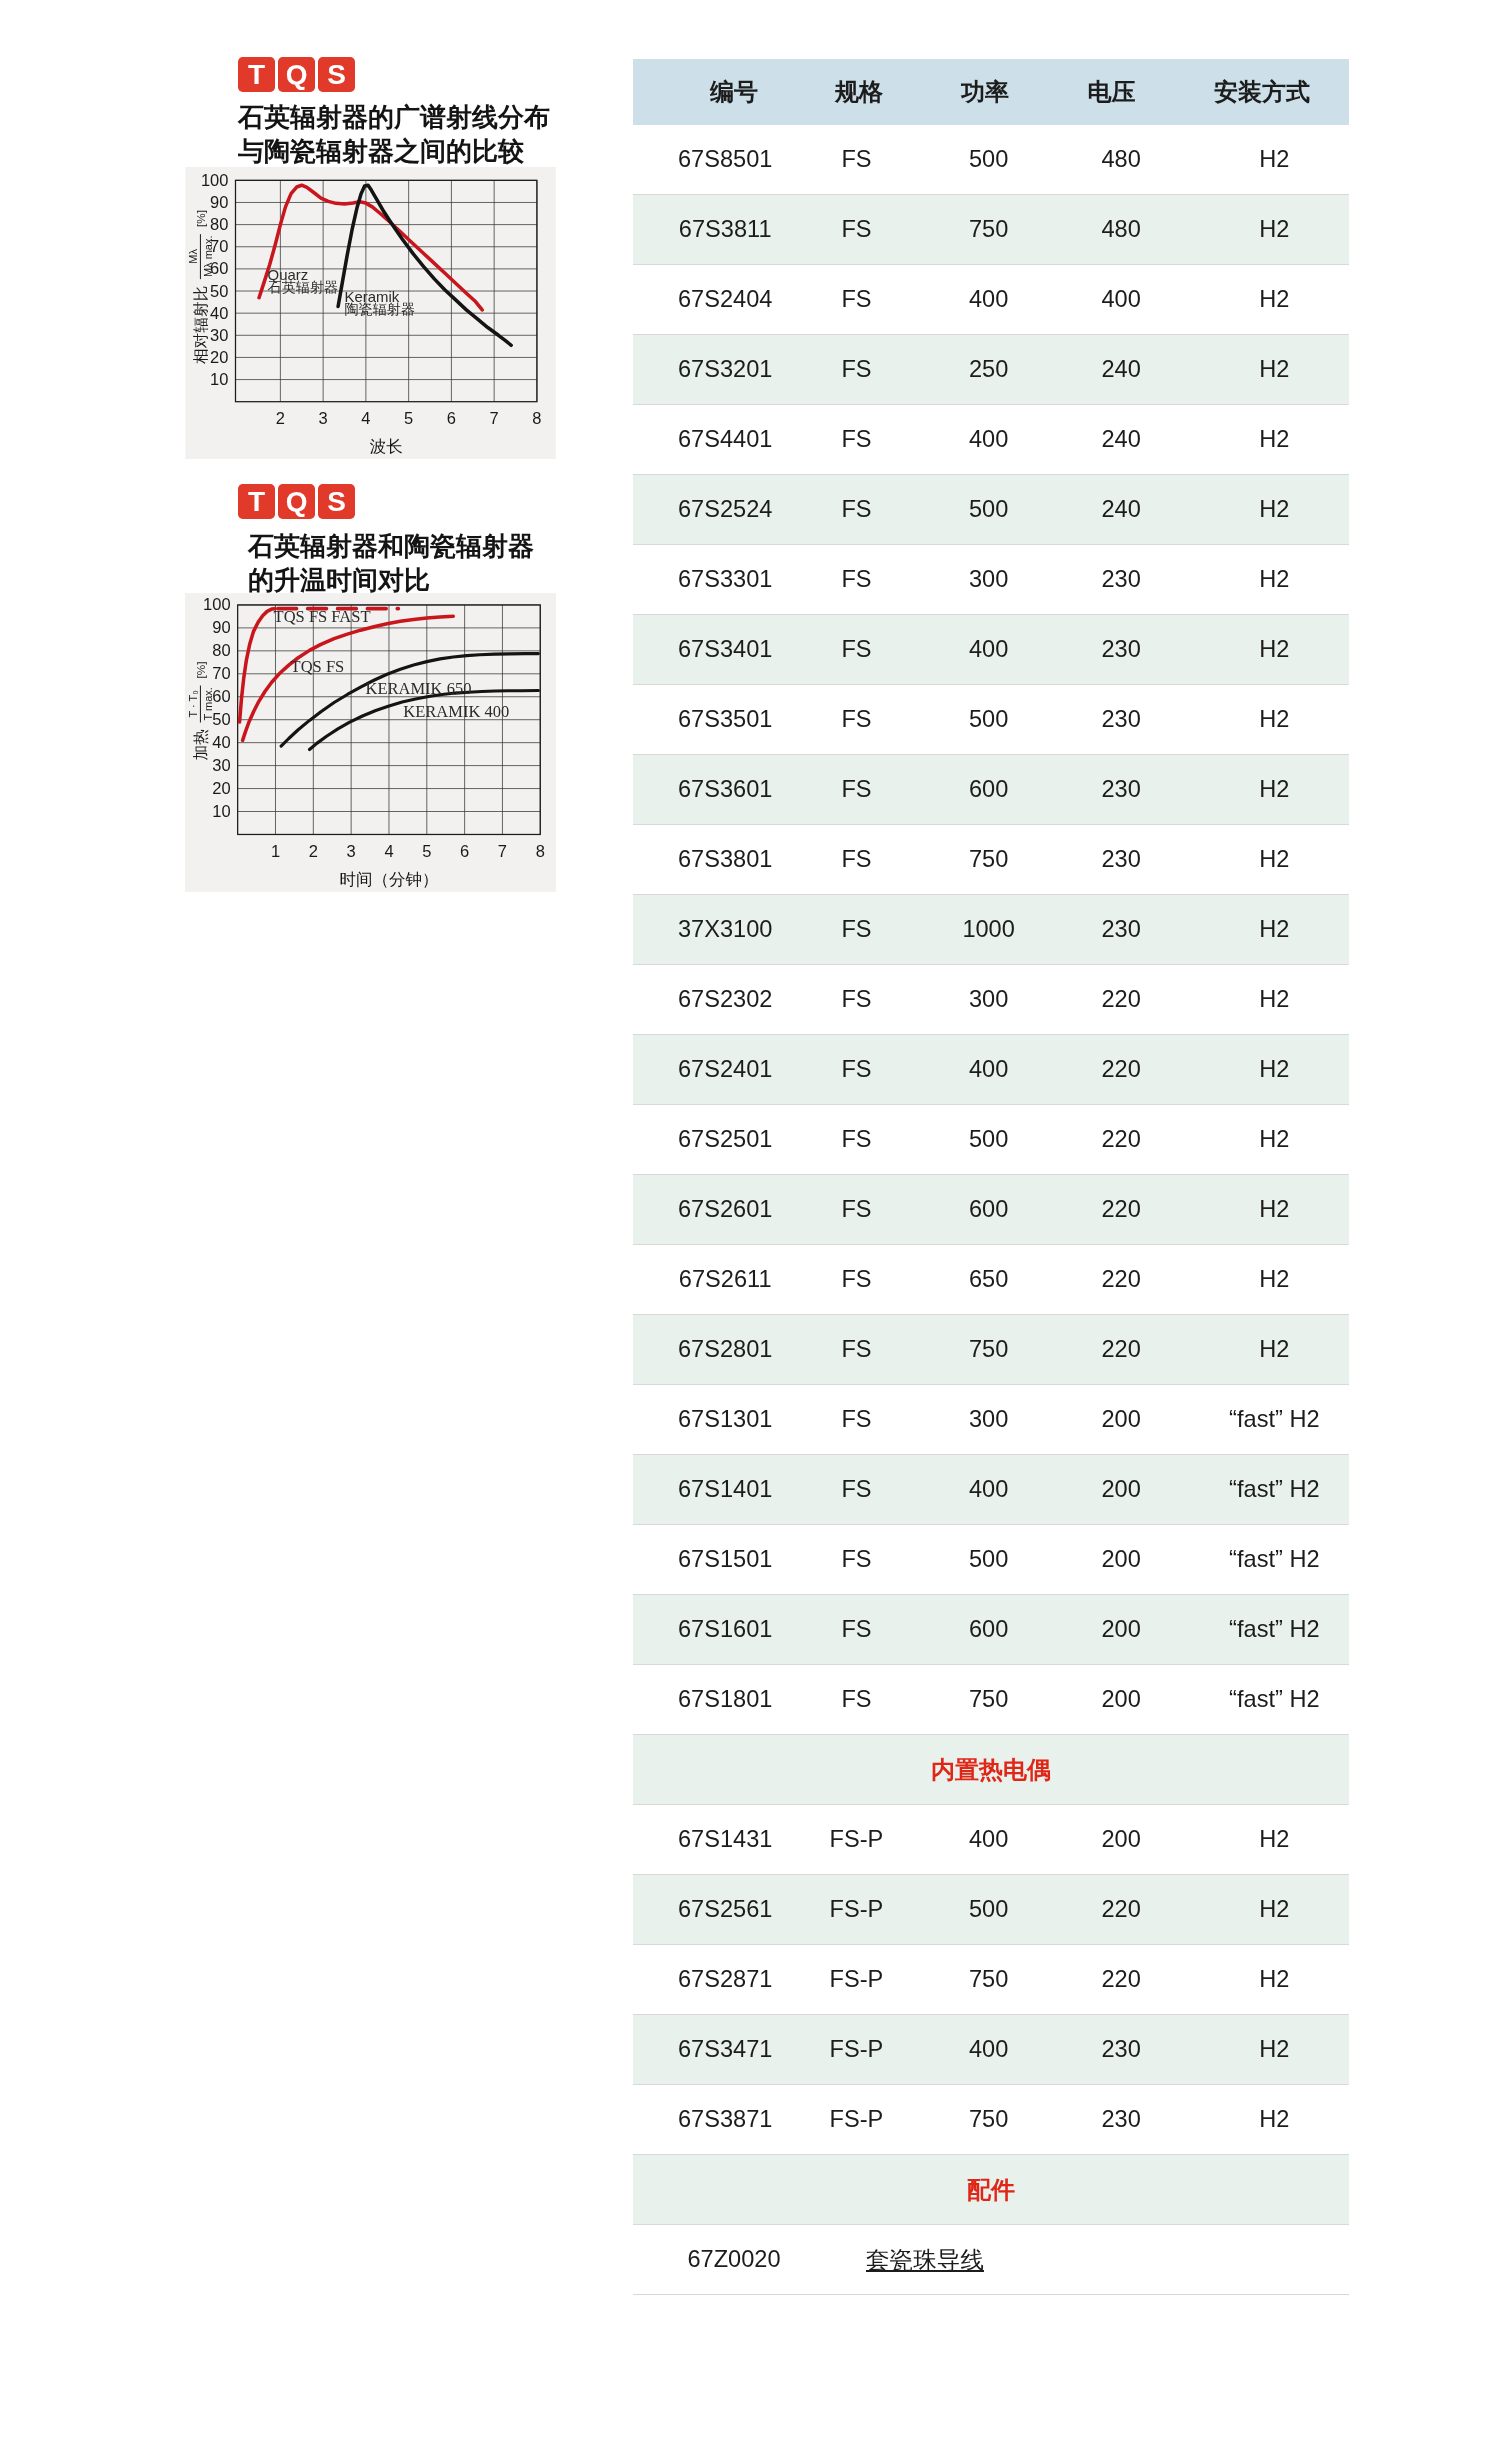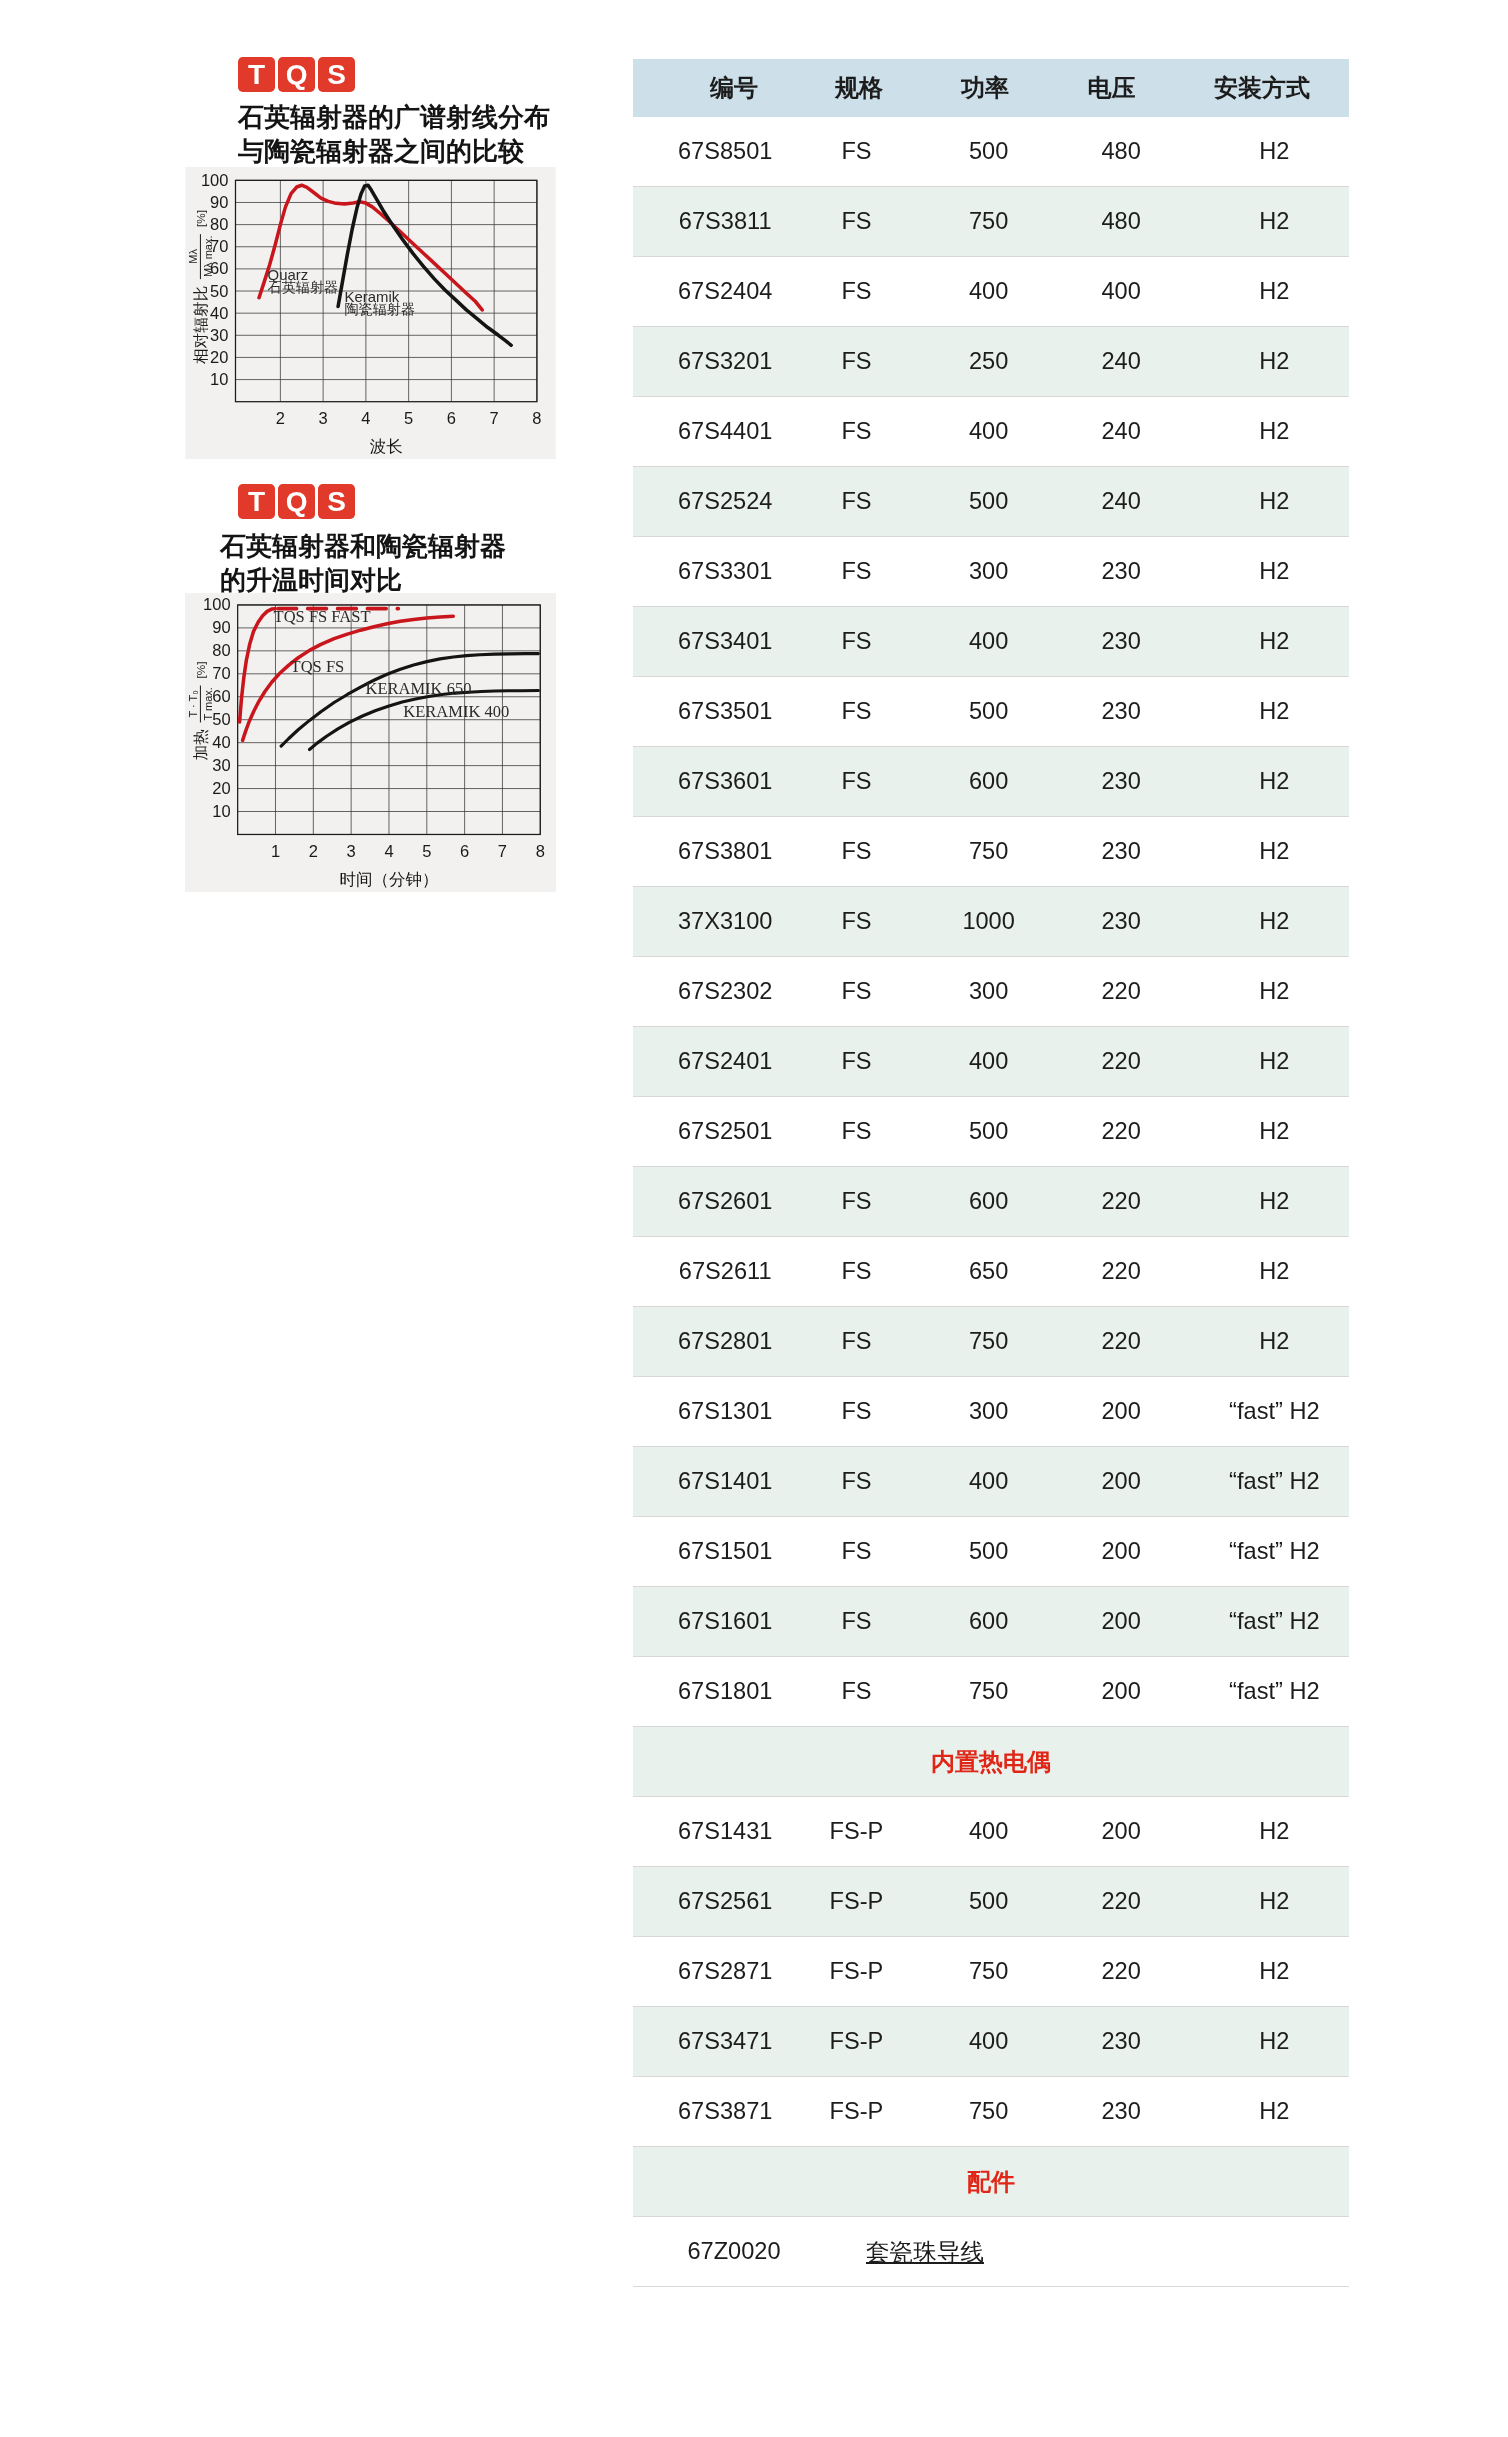--- a/index.html
+++ b/index.html
@@ -18,21 +18,21 @@
   .ylab{position:absolute;display:flex;flex-direction:row;align-items:center;gap:7px;
         transform:translate(-50%,-50%) rotate(-90deg);white-space:nowrap;color:#1b1b1b;}
   .ylab .prefix{font-size:15.7px;}
   .ylab .suffix{font-size:11.8px;}
   .frac{display:inline-flex;flex-direction:column;align-items:center;font-size:11px;line-height:1.2;}
   .frac .den{border-top:1.2px solid #1b1b1b;padding:0.8px 1.6px 0 1.6px;}
   .frac .num{padding:0 1.6px;}
 
   
   .ptable{position:absolute;left:633px;top:59px;width:716px;}
-  .thead{display:flex;align-items:center;height:58px;background:#cddfe8;font-weight:700;font-size:24px;}
+  .thead{display:flex;align-items:center;height:66px;background:#cddfe8;font-weight:700;font-size:24px;}
   .trow{display:flex;align-items:center;height:70px;border-bottom:0.8px solid #d8d8d8;box-sizing:border-box;
         font-size:23.6px;gap:24px;}
   .tbody .trow:nth-child(odd){background:#ffffff;}
   .tbody .trow:nth-child(even){background:#e9f1ec;}
   .tcell{display:block;text-align:center;box-sizing:border-box;}
   .c0{width:163px;padding-left:39px;}
   .c1{width:126px;}
   .c2{width:126px;}
   .c3{width:127px;}
   .c4{width:174px;white-space:nowrap;}
@@ -110,21 +110,21 @@
       </span>
       <span class="suffix">[%]</span>
     </div>
   </div>
 
   <div class="logo" style="left:238px;top:484px;">
     <span class="logo-sq" style="background: rgb(225, 58, 43);">T</span>
     <span class="logo-sq" style="background: rgb(225, 58, 43);">Q</span>
     <span class="logo-sq" style="background: rgb(225, 58, 43);">S</span>
   </div>
-  <div class="chart-title" style="left:220px;top:529px;">
+  <div class="chart-title" style="left:248px;top:529px;">
     <div>石英辐射器和陶瓷辐射器</div>
     <div>的升温时间对比</div>
   </div>
 
   <div class="chart-wrap" style="left:185px;top:593px;width:371px;height:299px;">
     <svg id="chart-1" width="371" height="299" viewBox="0 0 472 380">
         <rect x="0" y="0" width="472" height="380" fill="#f2f1ef"></rect>
         <line x1="115.125" y1="307" x2="115.125" y2="15" stroke="#3c3c3c" stroke-width="1"></line>
         <line x1="163.25" y1="307" x2="163.25" y2="15" stroke="#3c3c3c" stroke-width="1"></line>
         <line x1="211.375" y1="307" x2="211.375" y2="15" stroke="#3c3c3c" stroke-width="1"></line>

